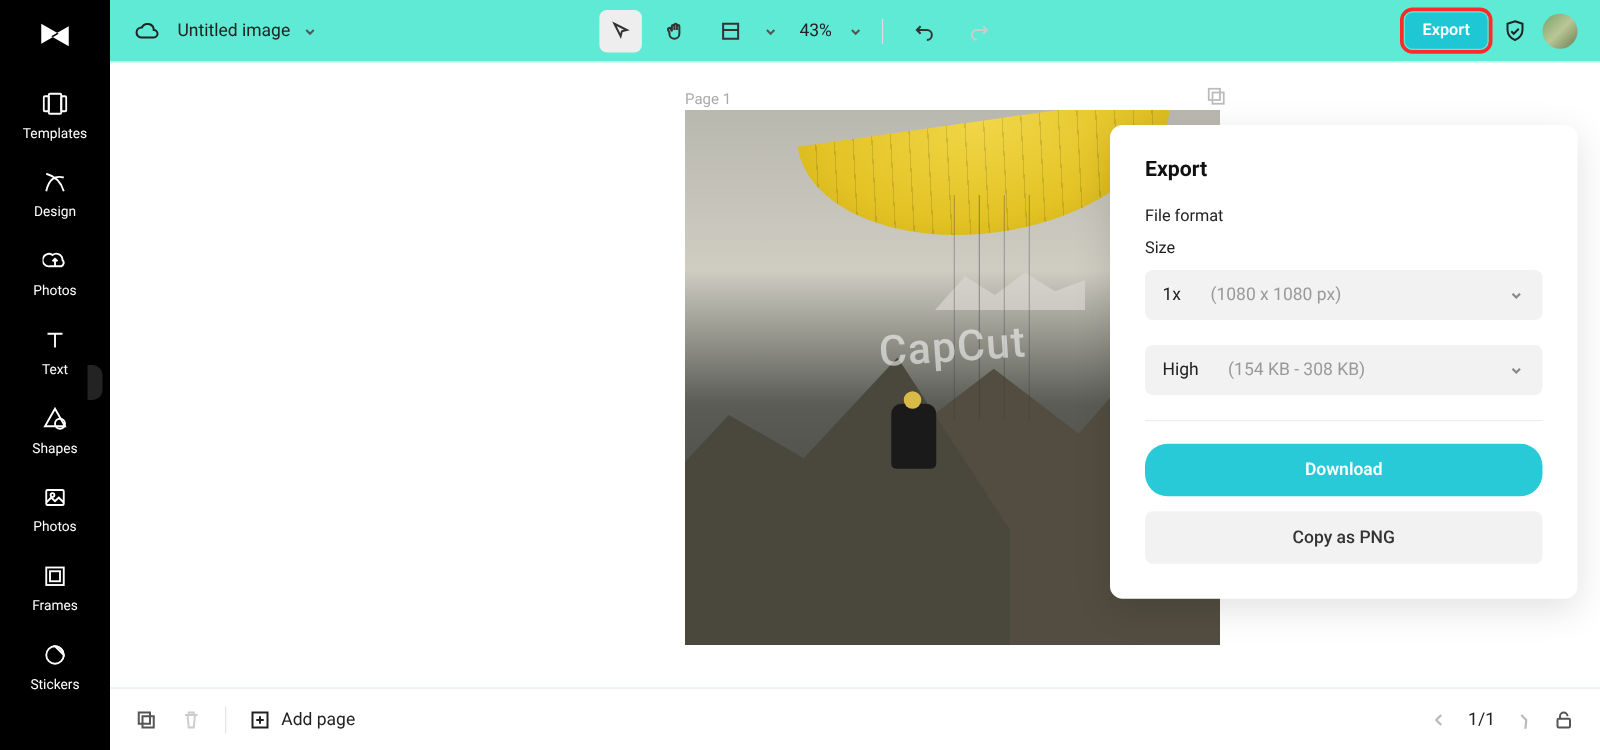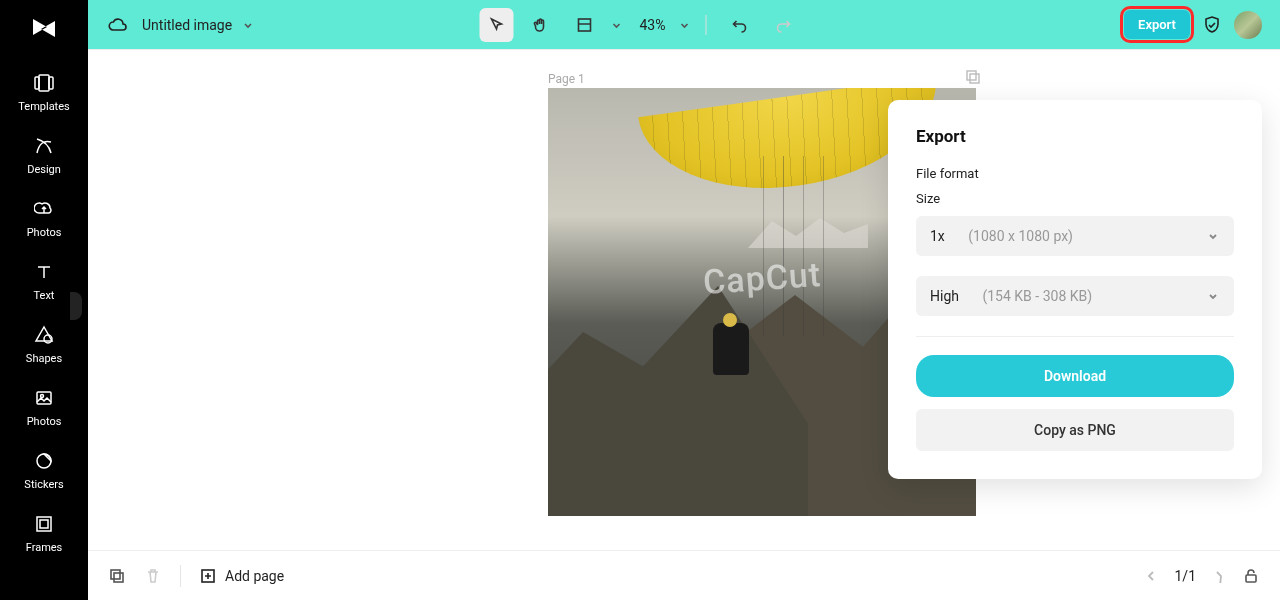--- a/index.html
+++ b/index.html
@@ -119,34 +119,34 @@
           <rect x="3" y="4" width="14" height="12" rx="1"></rect>
           <circle cx="8" cy="8" r="1.5"></circle>
           <path d="M3 14l4-4 3 3 3-3 4 4"></path>
         </svg>
       </span>
     <span>Photos</span>
   </div>
   <div class="side-item">
     <span class="icon">
         <svg width="20" height="20" viewBox="0 0 20 20" fill="none" stroke="#fff" stroke-width="1.5">
+          <rect x="3" y="3" width="14" height="14"></rect>
+          <rect x="6" y="6" width="8" height="8"></rect>
+        </svg>
+      </span>
+    <span>Frames</span>
+  </div>
+  <div class="side-item">
+    <span class="icon">
+        <svg width="20" height="20" viewBox="0 0 20 20" fill="none" stroke="#fff" stroke-width="1.5">
           <circle cx="10" cy="10" r="7"></circle>
           <path d="M10 3a7 7 0 0 1 7 7l-7-7z" fill="#fff" fill-opacity="0.3"></path>
         </svg>
       </span>
     <span>Stickers</span>
-  </div>
-  <div class="side-item">
-    <span class="icon">
-        <svg width="20" height="20" viewBox="0 0 20 20" fill="none" stroke="#fff" stroke-width="1.5">
-          <rect x="3" y="3" width="14" height="14"></rect>
-          <rect x="6" y="6" width="8" height="8"></rect>
-        </svg>
-      </span>
-    <span>Frames</span>
   </div>
   <div class="side-expand"></div>
 </div>
 
 <div class="main">
 
   <div class="topbar">
     <span class="cloud-icon">
       <svg width="22" height="22" viewBox="0 0 22 22" fill="none" stroke="#222" stroke-width="1.6">
           <path d="M7 16a4 4 0 1 1 .5-8A5 5 0 0 1 17 10a3 3 0 0 1 0 6H7z"></path>

